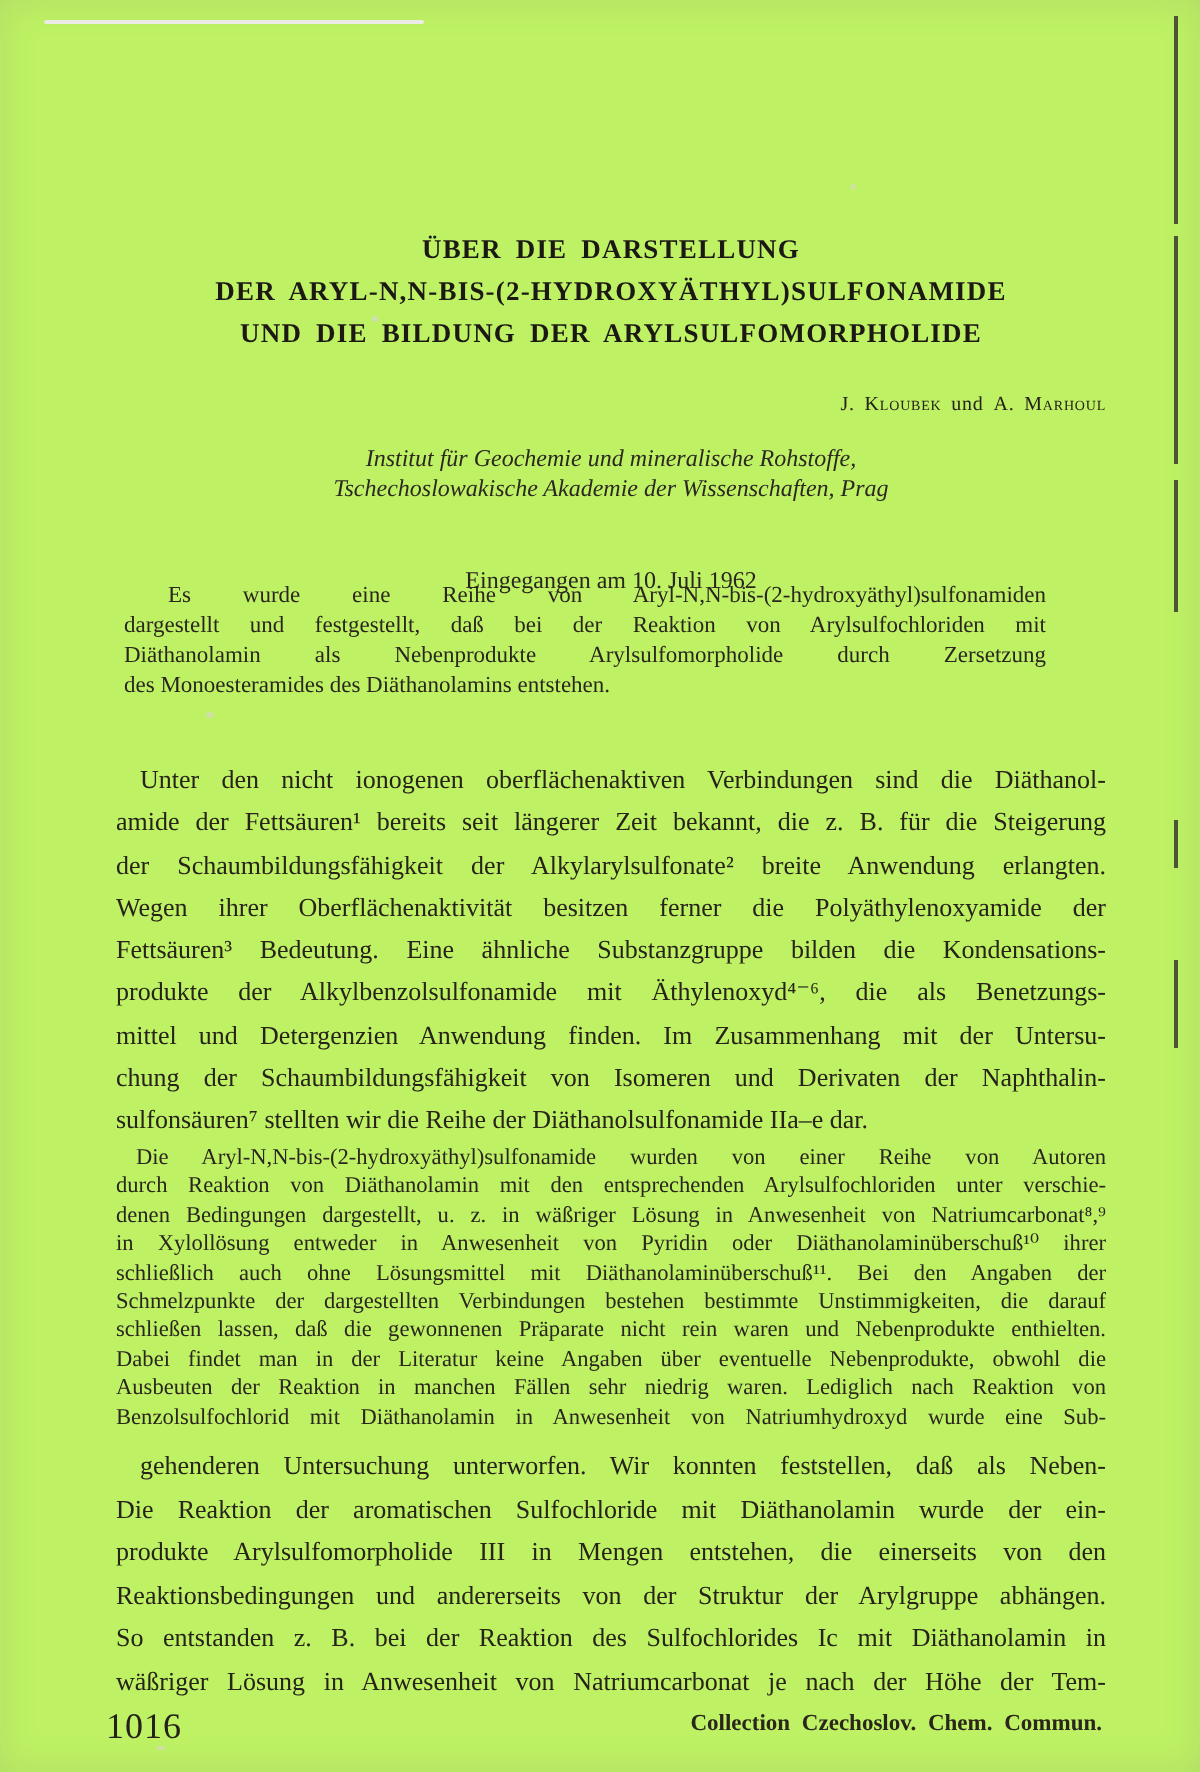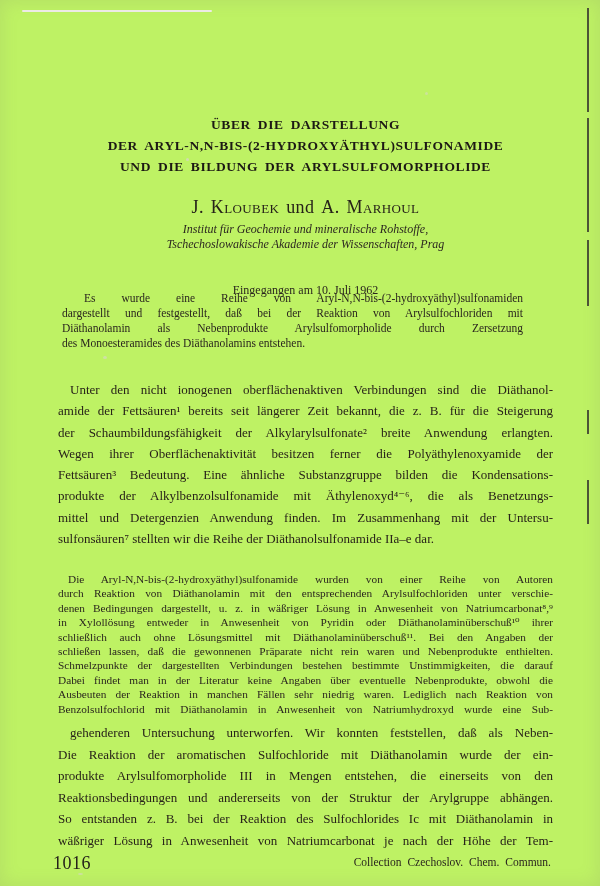--- a/index.html
+++ b/index.html
@@ -11,40 +11,40 @@
   .page{
     position:relative;width:600px;height:886px;overflow:hidden;
     background:#bef264;
     box-shadow:inset 0 0 18px rgba(120,115,105,0.18);
     color:#262219;
   }
   .content{position:absolute;left:58px;width:495px;}
   
   .title-block{top:114px;text-align:center;font-weight:bold;
     font-size:13.5px;line-height:21px;letter-spacing:0.6px;word-spacing:3px;color:#1c1914;}
-  .authors{top:197px;text-align:center;font-size:18px;letter-spacing:0.4px;word-spacing:2px;}
+  .authors{top:197px;text-align:right;font-size:10px;letter-spacing:0.4px;word-spacing:2px;}
   .smallcaps{font-variant:small-caps;}
   .affiliation{top:222px;text-align:center;font-style:italic;font-size:12px;line-height:15px;color:#2c2820;}
   .received{top:259px;text-align:center;font-size:12px;color:#2a261e;margin-top:24px;}
   
   .abstract{top:291px;left:62px;width:461px;font-size:11.5px;line-height:15px;color:#2a261e;}
   .abstract .tline:first-child{text-indent:22px;}
   
   .para{font-size:13px;color:#282319;}
   .para .tline:first-child{text-indent:12px;}
   .para1{top:379px;line-height:21.3px;}
   .finepara{top:572px;font-size:11.3px;line-height:14.4px;color:#2a261e;}
   .finepara .tline:first-child{text-indent:10px;}
   .para2{top:722px;line-height:21.5px;}
   .tline{text-align:justify;text-align-last:justify;white-space:normal;}
   .tline.endline{text-align-last:left;}
   
   .footer{top:853px;height:20px;}
   .page-number{position:absolute;left:-5px;top:0;font-size:18px;letter-spacing:0.5px;color:#25211a;}
-  .journal{position:absolute;right:2px;top:3px;font-size:11.5px;word-spacing:3px;color:#2a261e;}
+  .journal{position:absolute;right:2px;top:3px;font-size:11.5px;word-spacing:3px;color:#2a261e;font-weight:bold;}
   
   .scanline{position:absolute;left:587px;width:1.6px;background:#35322d;opacity:0.82;filter:blur(0.3px);}
   .sl1{top:8px;height:104px;}
   .sl2{top:118px;height:114px;}
   .sl3{top:240px;height:66px;}
   .sl4{top:410px;height:24px;}
   .sl5{top:480px;height:44px;}
   .smudge-top{position:absolute;left:22px;top:10px;width:190px;height:2px;background:#eceae5;border-radius:2px;}
   .speck{position:absolute;border-radius:50%;background:#d9d6cf;}
   .sp1{left:186px;top:158px;width:3px;height:3px;opacity:.7;}
@@ -88,31 +88,32 @@
     </div>
 
   <div class="content para para1">
       <div class="tline">Unter den nicht ionogenen oberflächenaktiven Verbindungen sind die Diäthanol-</div>
       <div class="tline">amide der Fettsäuren¹ bereits seit längerer Zeit bekannt, die z. B. für die Steigerung</div>
       <div class="tline">der Schaumbildungsfähigkeit der Alkylarylsulfonate² breite Anwendung erlangten.</div>
       <div class="tline">Wegen ihrer Oberflächenaktivität besitzen ferner die Polyäthylenoxyamide der</div>
       <div class="tline">Fettsäuren³ Bedeutung. Eine ähnliche Substanzgruppe bilden die Kondensations-</div>
       <div class="tline">produkte der Alkylbenzolsulfonamide mit Äthylenoxyd⁴⁻⁶, die als Benetzungs-</div>
       <div class="tline">mittel und Detergenzien Anwendung finden. Im Zusammenhang mit der Untersu-</div>
+      <div class="tline">chung der Schaumbildungsfähigkeit von Isomeren und Derivaten der Naphthalin-</div>
       <div class="tline endline">sulfonsäuren⁷ stellten wir die Reihe der Diäthanolsulfonamide IIa–e dar.</div>
     </div>
 
   <div class="content para finepara">
       <div class="tline">Die Aryl-N,N-bis-(2-hydroxyäthyl)sulfonamide wurden von einer Reihe von Autoren</div>
       <div class="tline">durch Reaktion von Diäthanolamin mit den entsprechenden Arylsulfochloriden unter verschie-</div>
       <div class="tline">denen Bedingungen dargestellt, u. z. in wäßriger Lösung in Anwesenheit von Natriumcarbonat⁸,⁹</div>
       <div class="tline">in Xylollösung entweder in Anwesenheit von Pyridin oder Diäthanolaminüberschuß¹⁰ ihrer</div>
       <div class="tline">schließlich auch ohne Lösungsmittel mit Diäthanolaminüberschuß¹¹. Bei den Angaben der</div>
+      <div class="tline">Schmelzpunkte der dargestellten Verbindungen bestehen bestimmte Unstimmigkeiten, die darauf</div>
       <div class="tline">schließen lassen, daß die gewonnenen Präparate nicht rein waren und Nebenprodukte enthielten.</div>
-      <div class="tline">Schmelzpunkte der dargestellten Verbindungen bestehen bestimmte Unstimmigkeiten, die darauf</div>
       <div class="tline">Dabei findet man in der Literatur keine Angaben über eventuelle Nebenprodukte, obwohl die</div>
       <div class="tline">Ausbeuten der Reaktion in manchen Fällen sehr niedrig waren. Lediglich nach Reaktion von</div>
       <div class="tline">Benzolsulfochlorid mit Diäthanolamin in Anwesenheit von Natriumhydroxyd wurde eine Sub-</div>
     </div>
 
   <div class="content para para2">
       <div class="tline">gehenderen Untersuchung unterworfen. Wir konnten feststellen, daß als Neben-</div>
       <div class="tline">Die Reaktion der aromatischen Sulfochloride mit Diäthanolamin wurde der ein-</div>
       <div class="tline">produkte Arylsulfomorpholide III in Mengen entstehen, die einerseits von den</div>
       <div class="tline">Reaktionsbedingungen und andererseits von der Struktur der Arylgruppe abhängen.</div>

